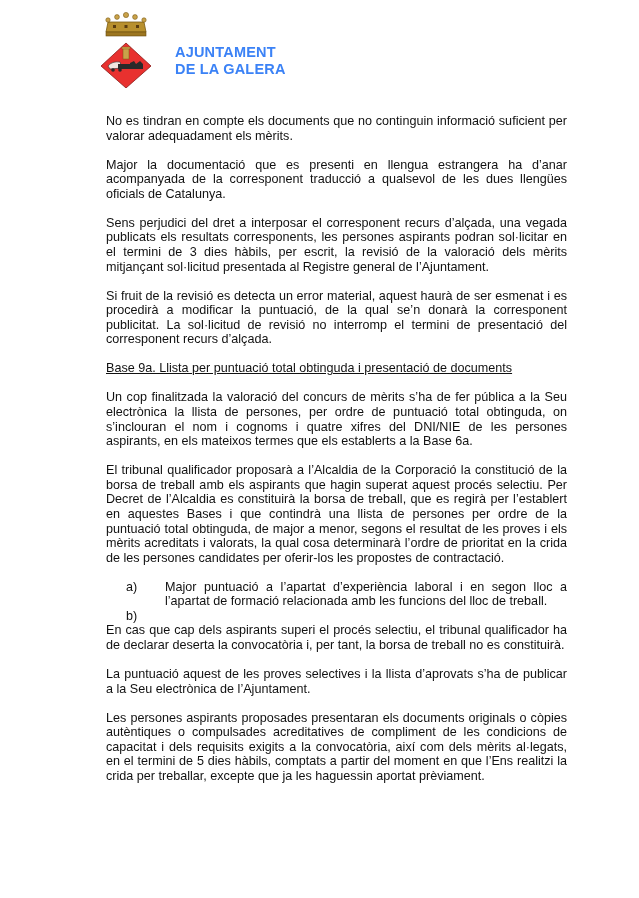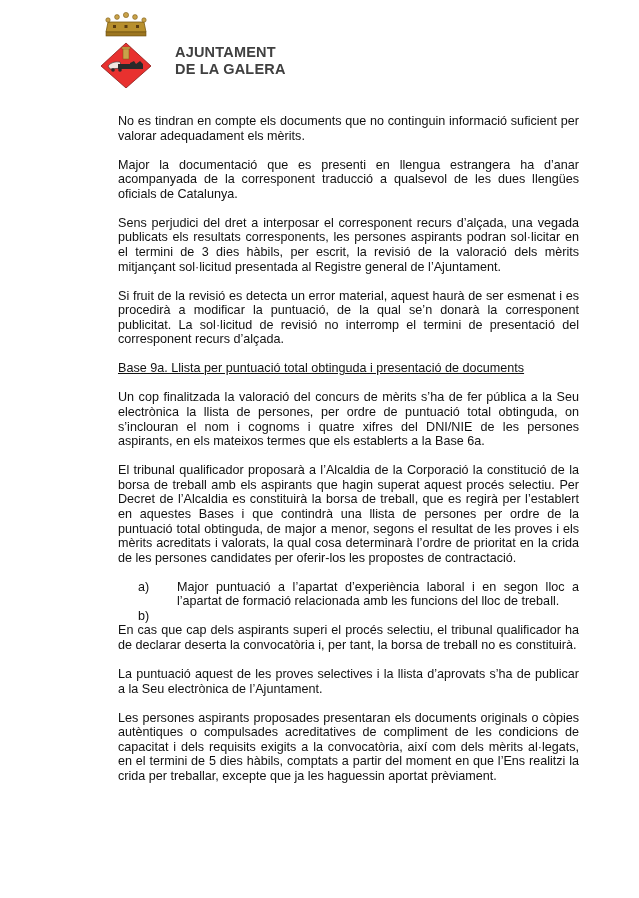--- a/index.html
+++ b/index.html
@@ -30,26 +30,26 @@
     height: 80px;
   }
   .org-name {
     position: absolute;
     left: 79px;
     top: 36px;
     font-weight: bold;
     font-size: 14.5px;
     line-height: 17px;
     letter-spacing: 0.2px;
-    color: #404040;
+    color: #3b82f6;
   }
   .org-name div { white-space: nowrap; }
   .content {
     position: absolute;
-    left: 118px;
+    left: 106px;
     top: 114px;
     width: 461px;
     font-size: 12.6px;
     line-height: 14.6px;
   }
   .content p {
     margin: 0 0 14.4px 0;
     text-align: justify;
     text-justify: inter-word;
     hyphens: none;

